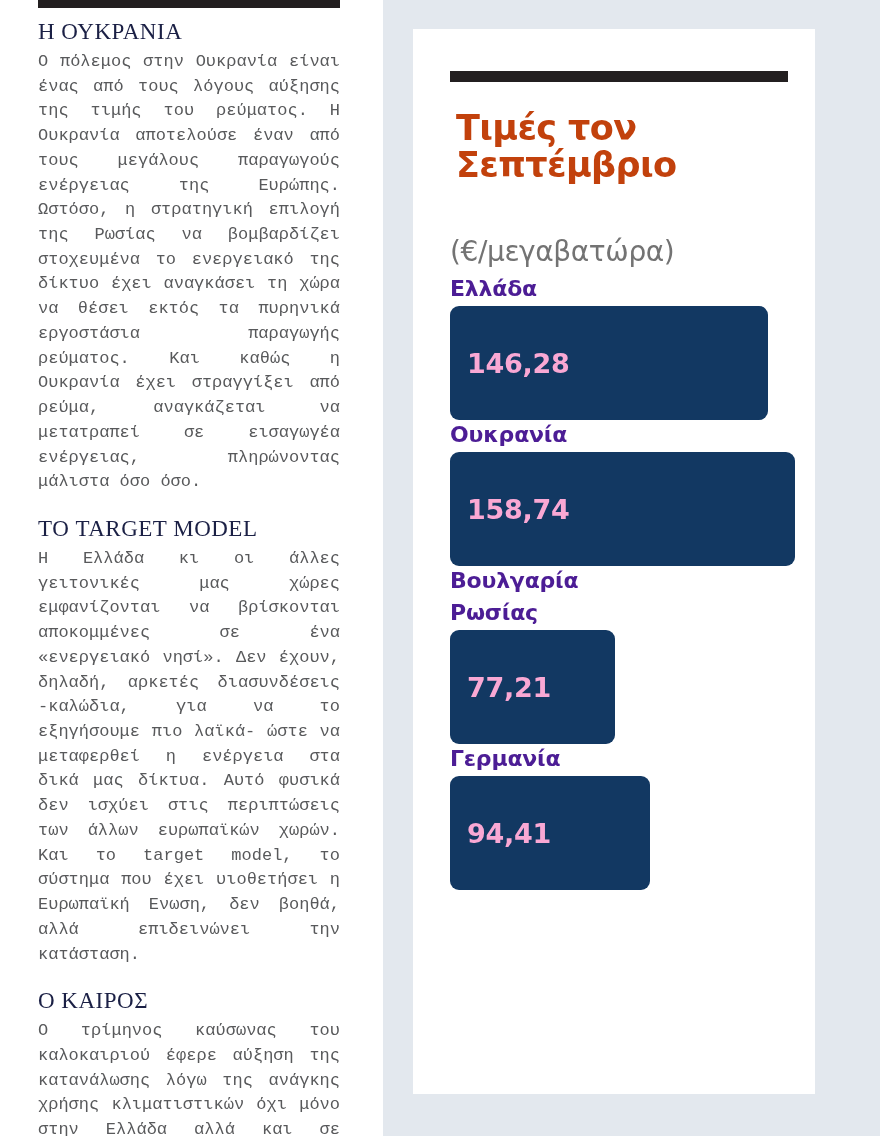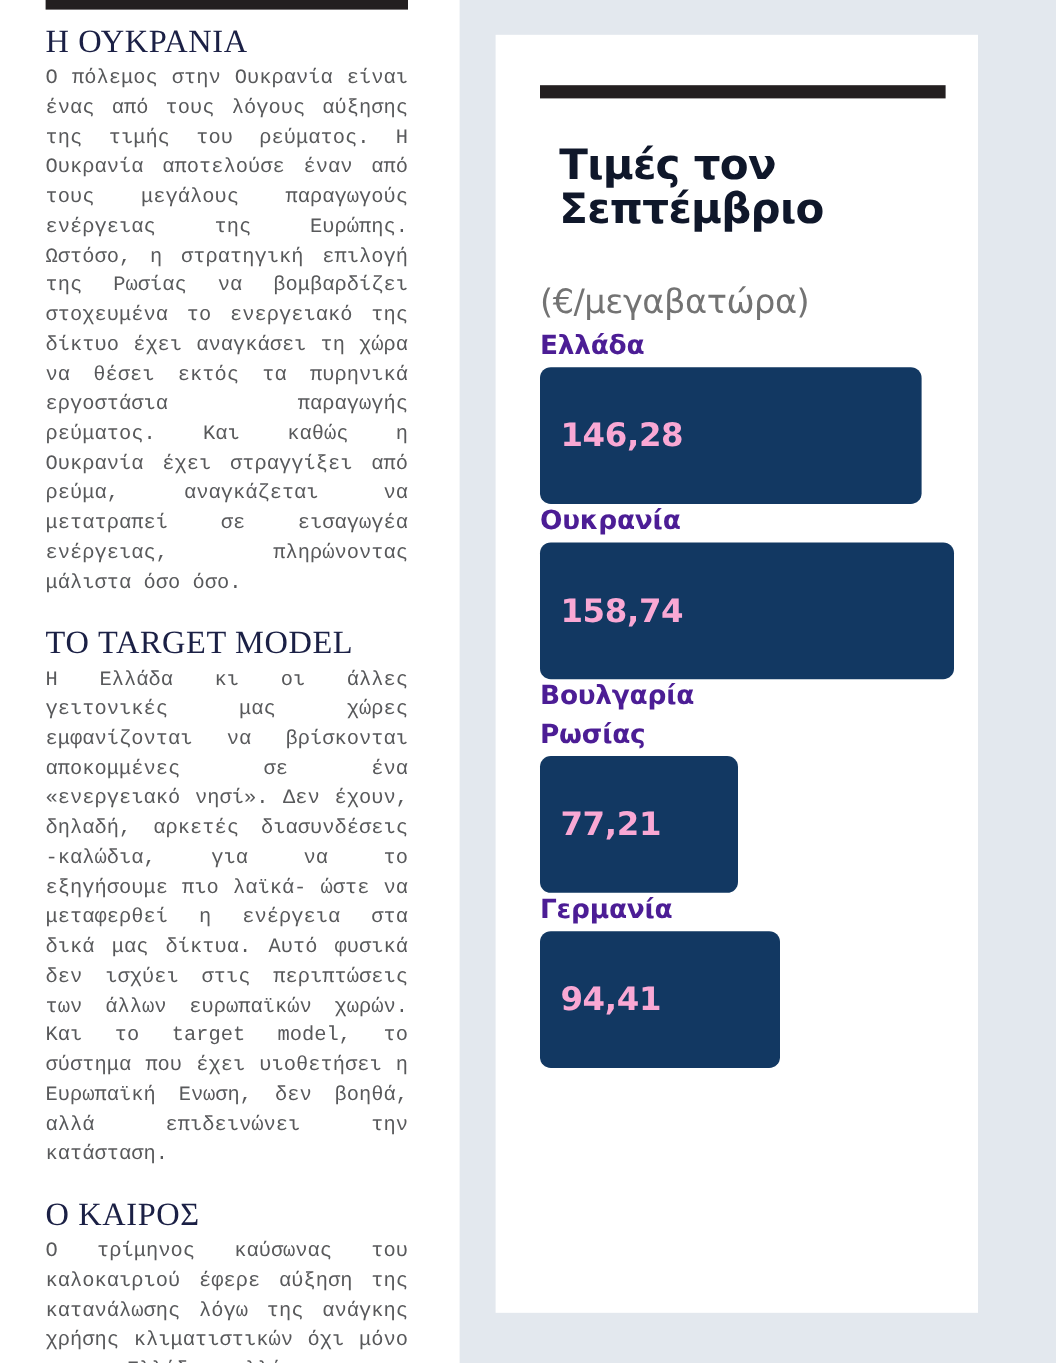--- a/index.html
+++ b/index.html
@@ -53,21 +53,21 @@
     line-height: 1.22;
     letter-spacing: -0.2px;
     color: #171a3a;
     width: 305px;
   }
 
   .section-title {
     margin: 0;
     font-family: "Liberation Serif", serif;
     font-weight: 400;
-    font-size: 27px;
+    font-size: 23px;
     line-height: 1.08;
     letter-spacing: 0.5px;
     color: #1b2045;
   }
   .section-title.first { padding-top: 20px; }
   .section-title.spaced { padding-top: 22px; }
 
   .body-text {
     margin: 0;
     padding-top: 5px;
@@ -113,27 +113,27 @@
     width: 338px;
     height: 11px;
     background: #231f20;
   }
 
   .chart-title {
     position: absolute;
     left: 37px;
     top: 75px;
     width: 345px;
-    margin: 16px;
+    margin: 6px;
     font-family: "DejaVu Sans", sans-serif;
     font-weight: 700;
     font-size: 35px;
     line-height: 1.07;
     letter-spacing: -0.6px;
-    color: #0f172a;
+    color: #c2410c;
   }
   .chart-subtitle {
     position: absolute;
     left: 37px;
     top: 208px;
     width: 345px;
     margin: 0;
     font-family: "DejaVu Sans", sans-serif;
     font-weight: 400;
     font-size: 28px;

